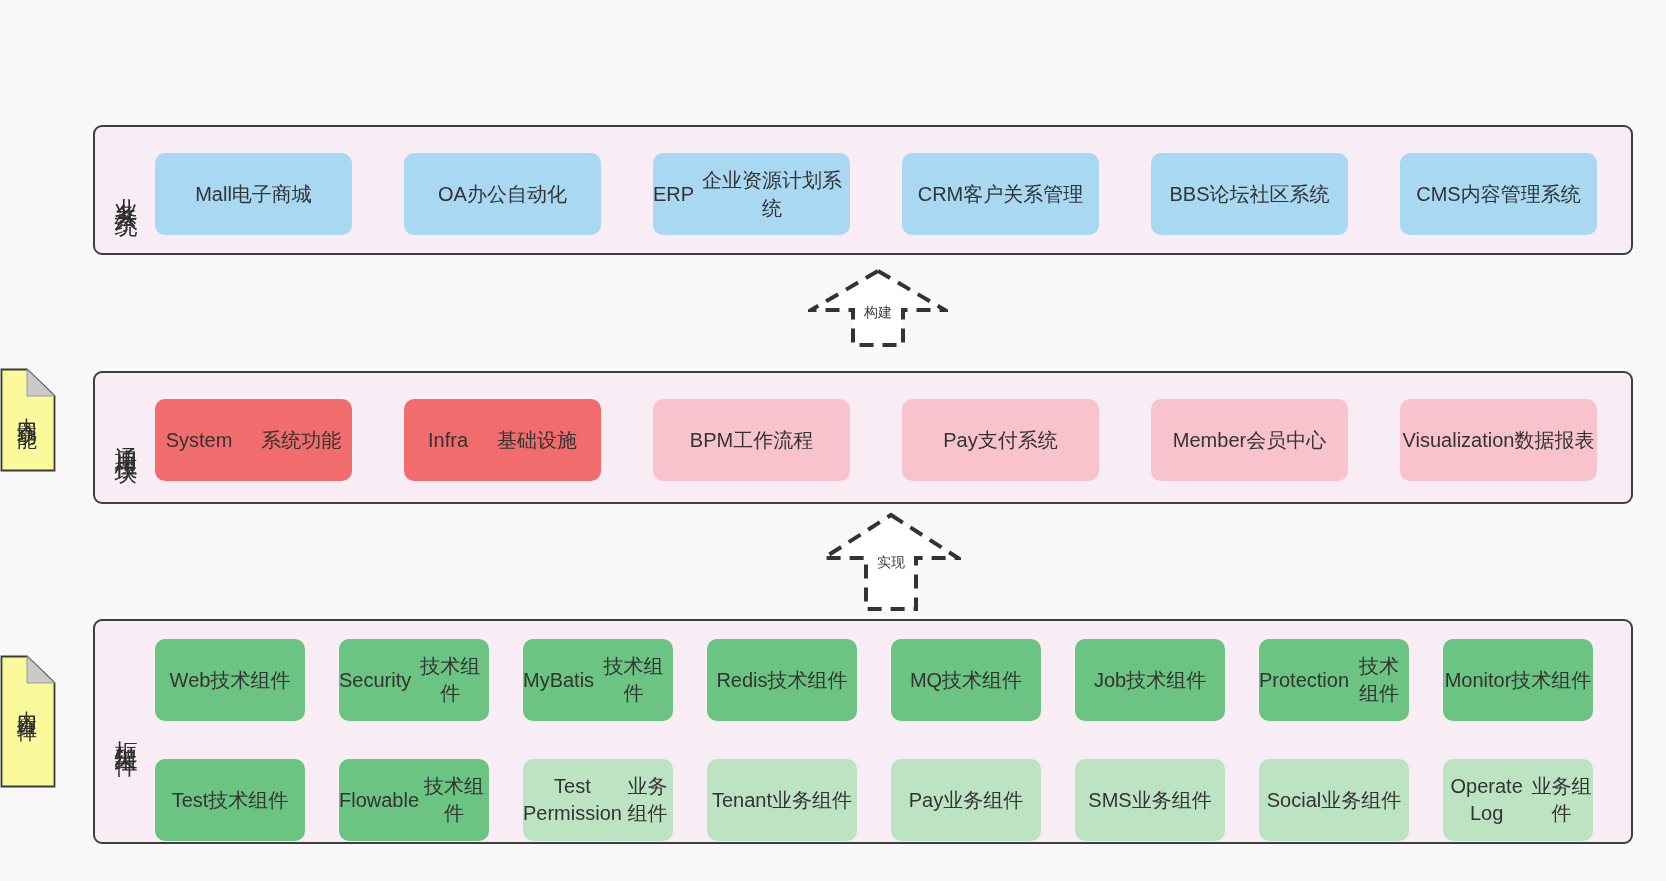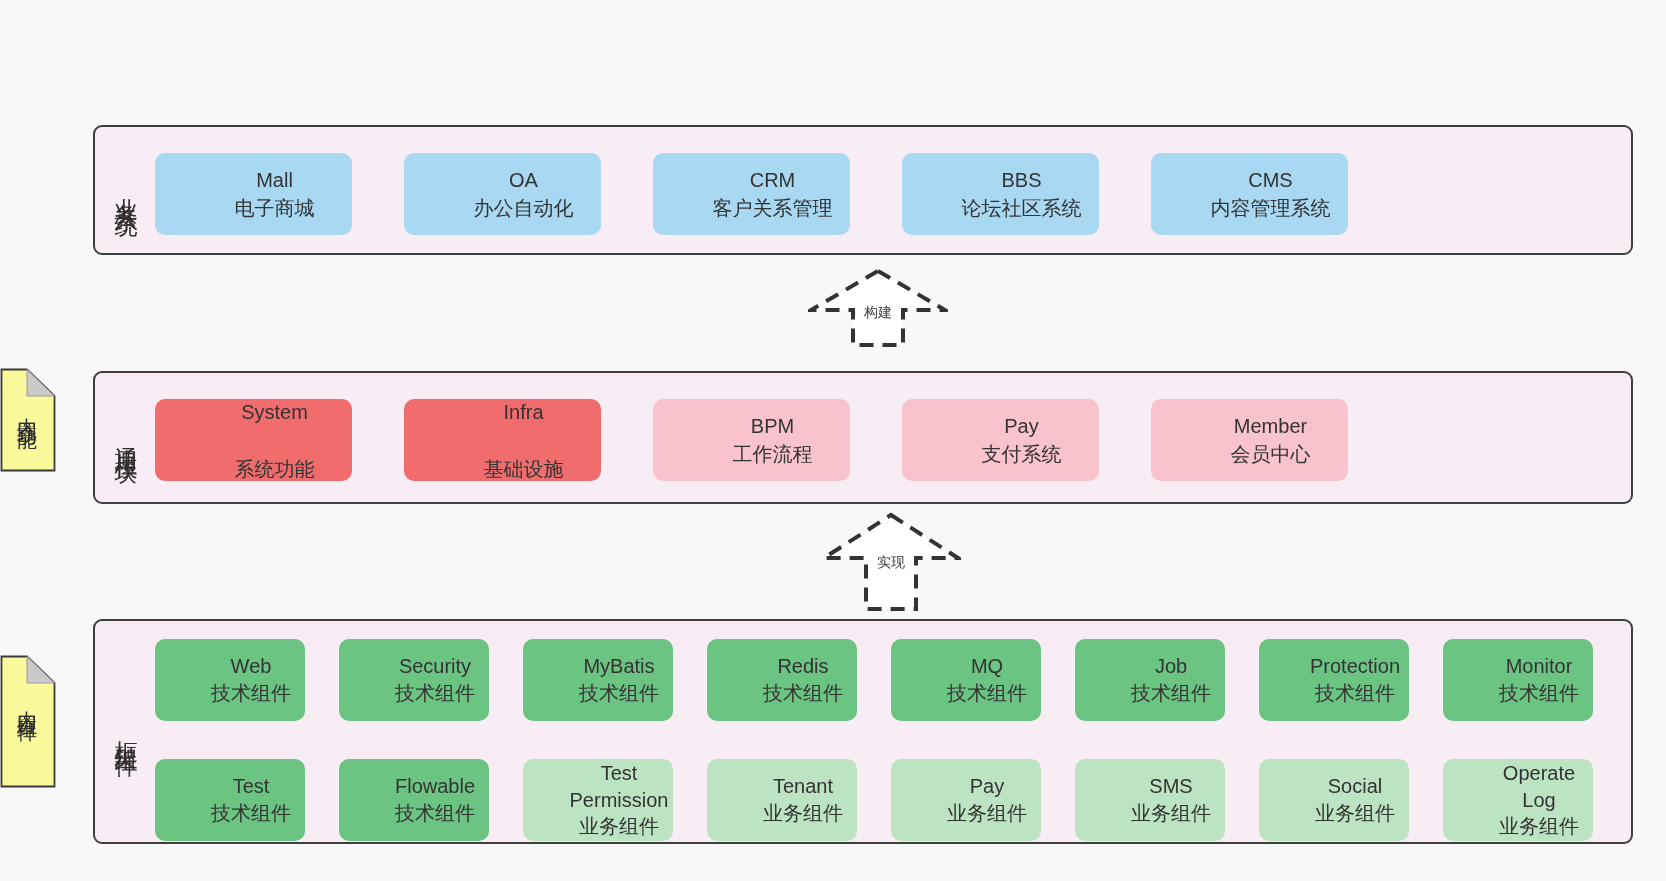--- a/index.html
+++ b/index.html
@@ -12,22 +12,22 @@
   body{background:var(--page-bg);font-family:"Liberation Sans","DejaVu Sans",sans-serif;color:var(--text);}
   .canvas{position:relative;width:1666px;height:881px;background:var(--page-bg);overflow:hidden;}
 
   .band{position:absolute;left:93px;width:1540px;background:var(--band-bg);
         border:2px solid var(--band-border);border-radius:9px;}
   .band-label{position:absolute;left:8px;top:0;bottom:0;width:48px;
         display:flex;align-items:center;justify-content:center;
         writing-mode:vertical-rl;text-orientation:upright;letter-spacing:5px;
         font-size:23px;color:#2e2e2e;}
   .box-row{position:absolute;left:60px;top:26px;display:flex;gap:52px;}
-  .box{display:flex;flex-direction:column;align-items:center;justify-content:center;
-       border-radius:10px;text-align:center;font-size:20px;line-height:1.4;height:82px;padding-left:42px;}
+  .box{display:flex;flex-direction:row;align-items:center;justify-content:center;
+       border-radius:10px;text-align:center;font-size:20px;line-height:1.4;height:82px;}
   .box.w6{width:197px;}
   .box.w8{width:150px;line-height:1.33;}
   .blue{background:var(--box-blue);}
   .red{background:var(--box-red);gap:29px;}
   .pink{background:var(--box-pink);}
   .green{background:var(--box-green);}
   .green-light{background:var(--box-green-light);}
   .grid8{position:absolute;left:60px;top:18px;display:flex;flex-direction:column;gap:38px;}
   .grid8 .row{display:flex;gap:34px;}
 
@@ -68,20 +68,24 @@
     <div class="box-row">
       <div class="box w6 blue">
         <div>Mall</div>
         <div>电子商城</div>
       </div>
       <div class="box w6 blue">
         <div>OA</div>
         <div>办公自动化</div>
       </div>
       <div class="box w6 blue">
+        <div>ERP</div>
+        <div>企业资源计划系统</div>
+      </div>
+      <div class="box w6 blue">
         <div>CRM</div>
         <div>客户关系管理</div>
       </div>
       <div class="box w6 blue">
         <div>BBS</div>
         <div>论坛社区系统</div>
       </div>
       <div class="box w6 blue">
         <div>CMS</div>
         <div>内容管理系统</div>
@@ -112,20 +116,24 @@
         <div>工作流程</div>
       </div>
       <div class="box w6 pink">
         <div>Pay</div>
         <div>支付系统</div>
       </div>
       <div class="box w6 pink">
         <div>Member</div>
         <div>会员中心</div>
       </div>
+      <div class="box w6 pink">
+        <div>Visualization</div>
+        <div>数据报表</div>
+      </div>
     </div>
   </section>
 
   <div class="arrow" style="left:821px;top:512px;width:140px;height:100px;">
     <svg width="140" height="100" viewBox="0 0 140 100">
       <polygon points="70,3 137,46 95,46 95,97 45,97 45,46 3,46" fill="#ffffff" stroke="var(--arrow)" stroke-width="4" stroke-dasharray="14 9"></polygon>
     </svg>
     <span class="arrow-label" style="top:42px;">实现</span>
   </div>
 

